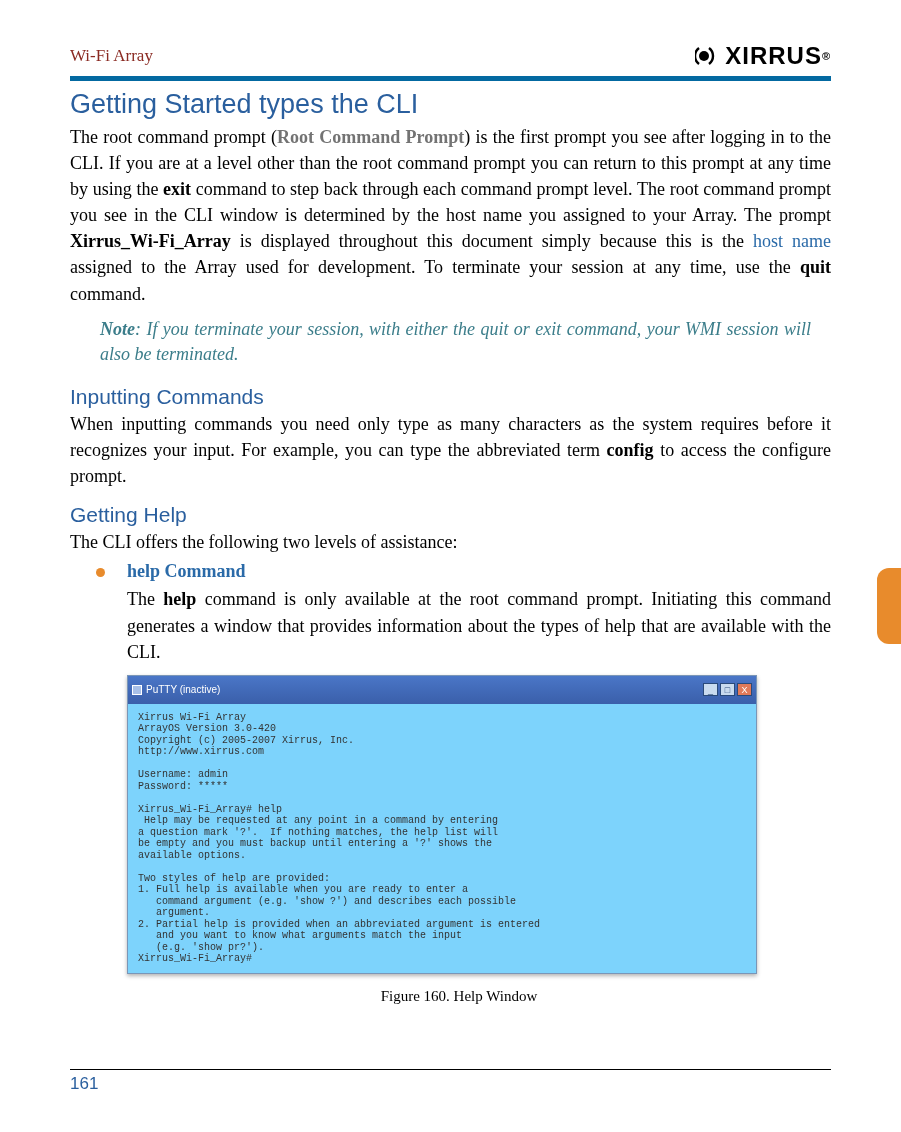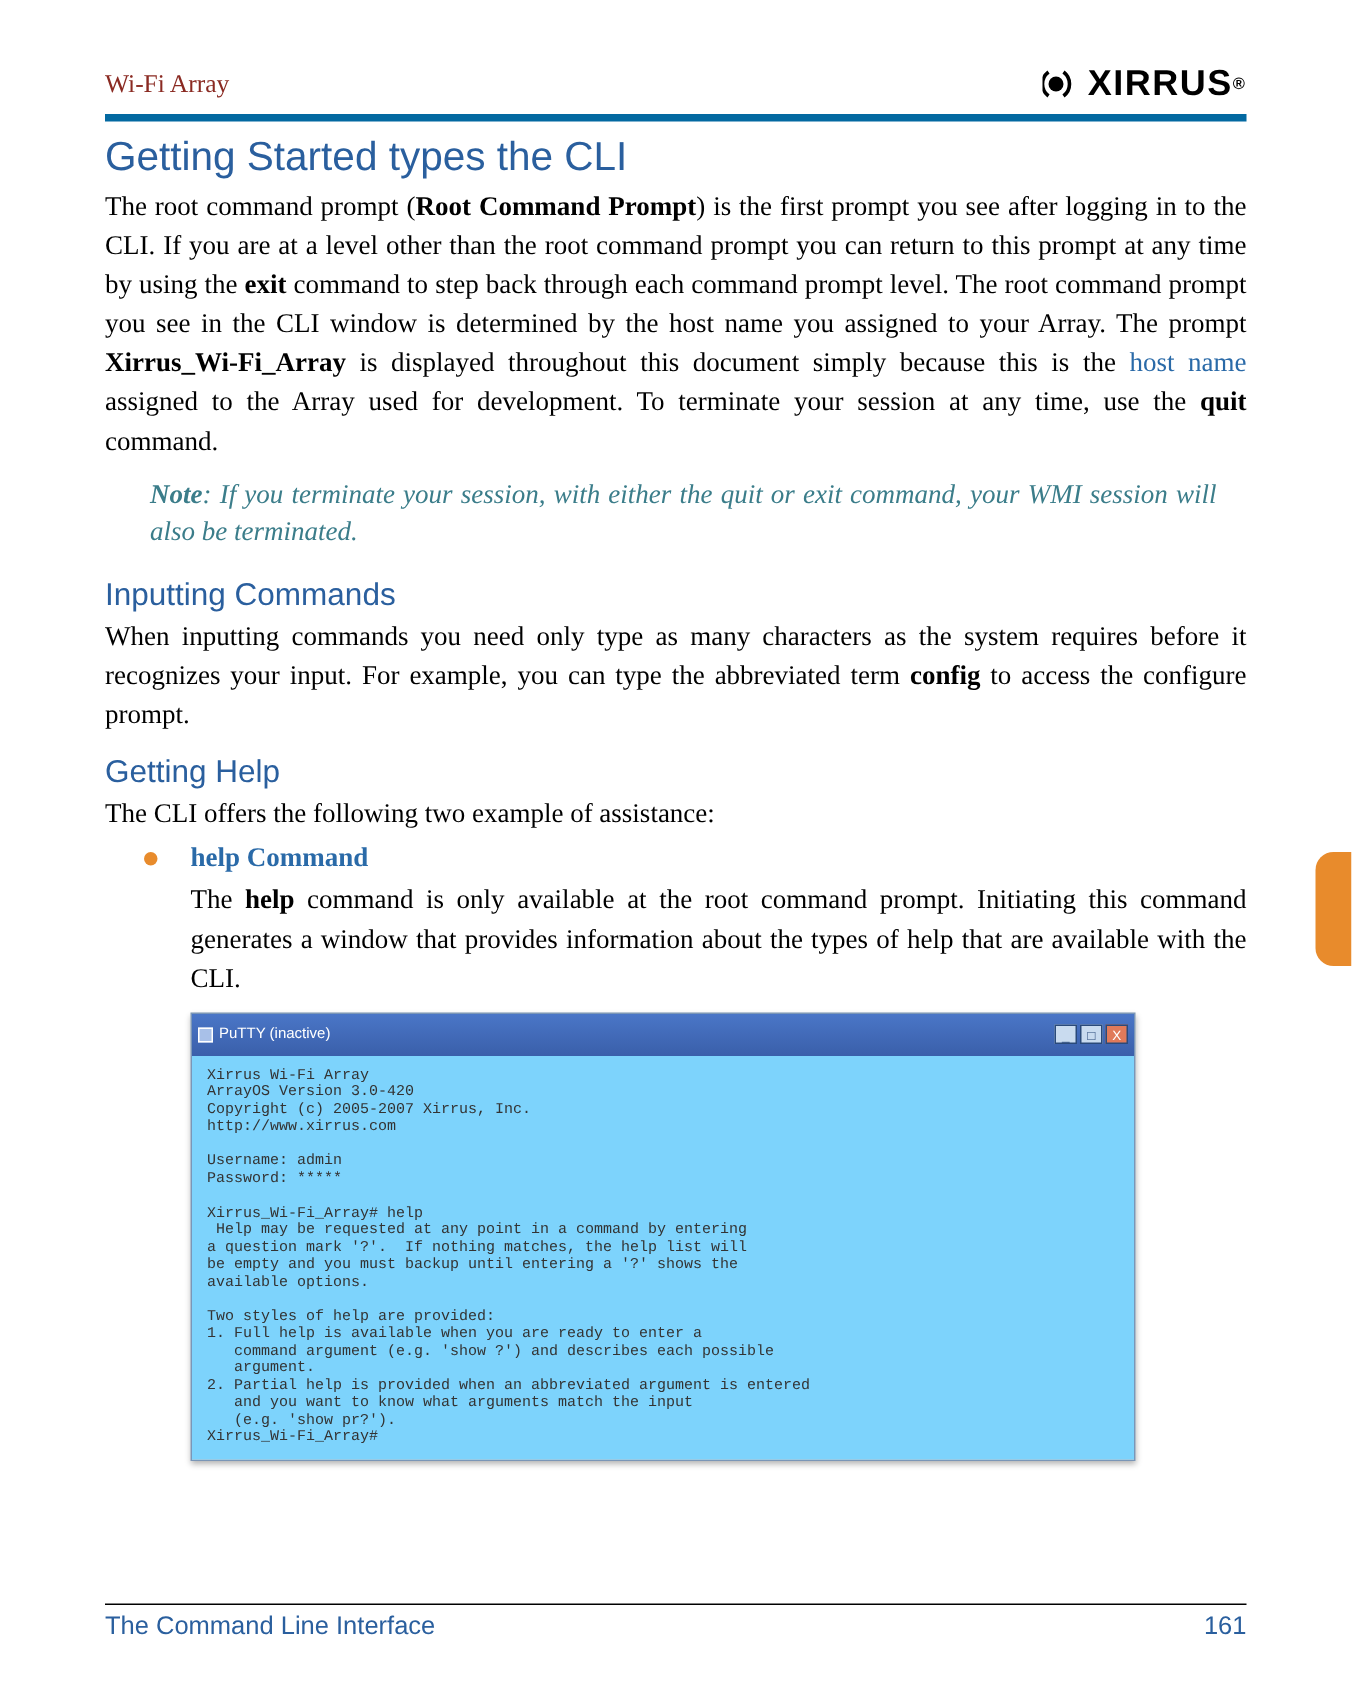--- a/index.html
+++ b/index.html
@@ -47,21 +47,21 @@
       font-weight: normal;
       font-size: 21px;
       margin-top: 14px;
       margin-bottom: 2px;
     }
     p.body {
       text-align: justify;
       line-height: 1.45;
       margin-bottom: 6px;
     }
-    .link { color: #000000; font-weight: bold; }
+    .link { color: #737373; font-weight: bold; }
     .link-plain { color: #2a6aa8; }
     .bold { font-weight: bold; }
     .note {
       color: #3b7d8a;
       font-style: italic;
       text-align: justify;
       padding: 4px 20px 4px 30px;
       line-height: 1.4;
       margin-bottom: 6px;
     }
@@ -179,21 +179,21 @@
 <p class="note">
   <span class="note-label">Note</span><span>: If you terminate your session, with either the quit or exit command, your WMI session will also be terminated.</span>
 </p>
 
 <h2 class="subsection">Inputting Commands</h2>
 <p class="body">
   <span>When inputting commands you need only type as many characters as the system requires before it recognizes your input. For example, you can type the abbreviated term </span><span class="bold">config</span><span> to access the configure prompt.</span>
 </p>
 
 <h2 class="subsection">Getting Help</h2>
-<p class="body" style="text-align:left;">The CLI offers the following two example of assistance:</p>
+<p class="body" style="text-align:left;">The CLI offers the following two levels of assistance:</p>
 
 <div class="bullet-row">
   <span class="bullet-dot"></span>
   <span class="bullet-title">help Command</span>
 </div>
 <p class="bullet-body">
   <span>The </span><span class="bold">help</span><span> command is only available at the root command prompt. Initiating this command generates a window that provides information about the types of help that are available with the CLI.</span>
 </p>
 
 <div class="putty-container">
@@ -225,20 +225,20 @@
 
 Two styles of help are provided:
 1. Full help is available when you are ready to enter a
    command argument (e.g. 'show ?') and describes each possible
    argument.
 2. Partial help is provided when an abbreviated argument is entered
    and you want to know what arguments match the input
    (e.g. 'show pr?').
 Xirrus_Wi-Fi_Array#</div>
   </div>
+  <div class="figure-caption">Figure 160. Help Window</div>
 </div>
 
 <div class="side-tab"></div>
 
 <div class="footer">
-  <span>The Command Line Interface</span>
   <span>161</span>
 </div>
 
 </body></html>

